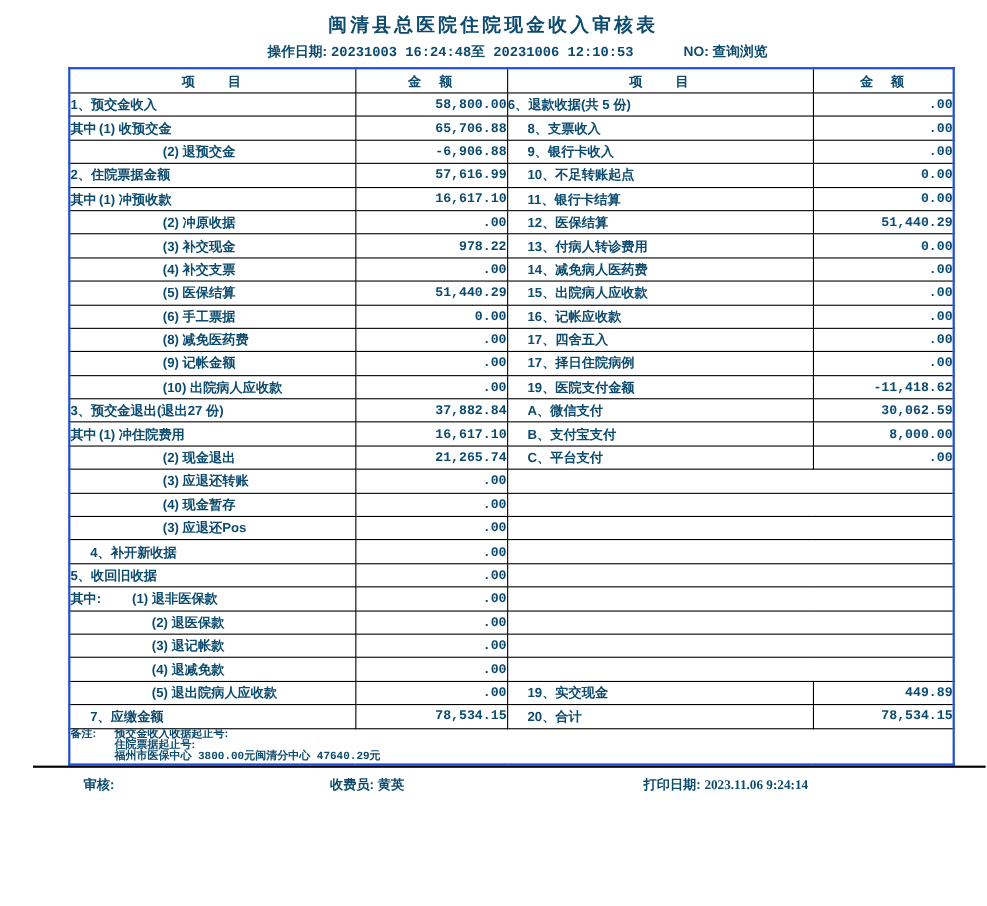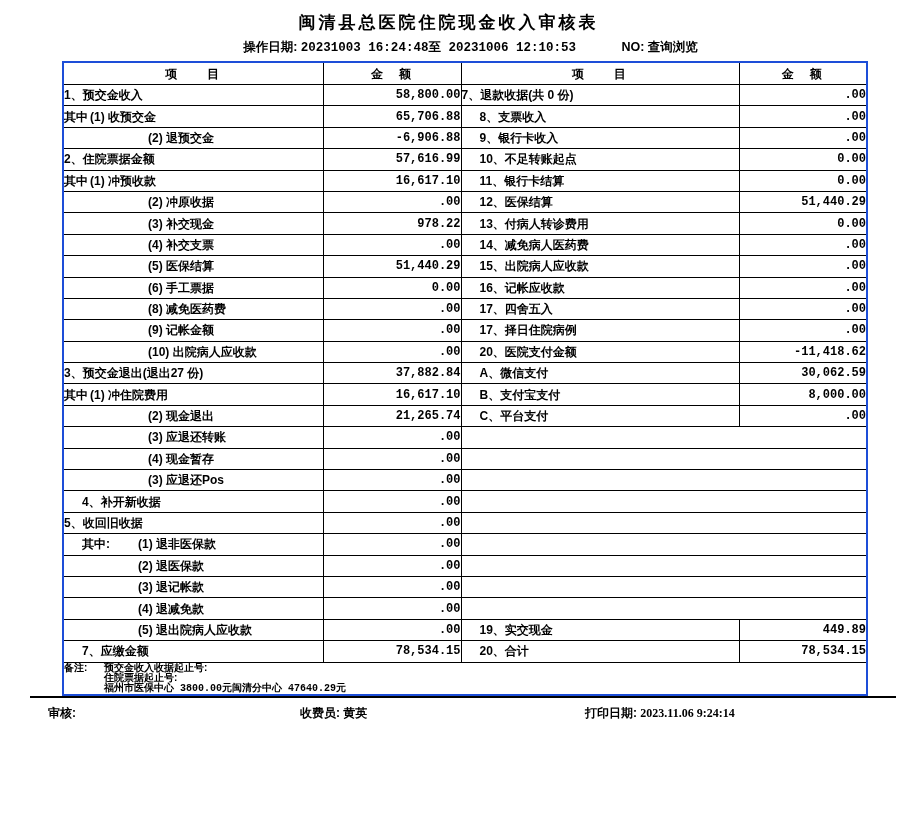--- a/index.html
+++ b/index.html
@@ -1,17 +1,17 @@
 <!DOCTYPE html>
 <html><head>
 <meta charset="utf-8">
 <style>
   html,body{margin:0;padding:0;background:#fff;}
   .page{
-    position:relative;width:897px;height:824px;background:#fff;color:#000000;
+    position:relative;width:897px;height:824px;background:#fff;color:#0c4a6e;
     font-family:"Liberation Sans",sans-serif;overflow:hidden;
   }
   .report-title{
     text-align:center;padding-top:11px;font-size:17px;font-weight:bold;letter-spacing:3px;
   }
   .subhead{
     text-align:center;margin-top:5px;font-size:12.5px;font-weight:bold;
     transform:translateX(22px);white-space:nowrap;
   }
   .subhead .mono{font-family:"Liberation Mono",monospace;font-weight:bold;}
@@ -22,41 +22,41 @@
   }
   table.report th, table.report td{
     border:1px solid #000;height:20.4px;padding:0;font-size:12px;font-weight:bold;
     white-space:nowrap;overflow:hidden;line-height:1;
   }
   table.report th{text-align:center;height:21px;letter-spacing:2px;}
   td.item{text-align:left;padding-left:8px;}
   td.item.h1i{padding-left:18px;}
   td.item.qz .pre{display:inline-block;width:26px;}
   td.item.sub{padding-left:84px;}
-  td.item.qz2{padding-left:18px;}
+  td.item.qz2{}
   td.item.qz2 .pre{display:inline-block;width:56px;}
   td.item.sub2{padding-left:74px;}
   td.amt{
     text-align:right;padding-right:5px;
     font-family:"Liberation Mono",monospace;font-weight:bold;
   }
   td.notes-cell{
     height:130px;vertical-align:top;text-align:left;position:relative;
     padding:7px 0 0 6px;line-height:1.7;white-space:normal;
   }
   .note-line{font-size:10px;font-weight:bold;}
   .note-label{display:inline-block;width:40px;}
   .note-indent{padding-left:40px;}
   .note-line .mono{font-family:"Liberation Mono",monospace;}
   .bottom-rule{
     margin:0 0 0 30px;width:866px;border-top:2px solid #000;height:0;
   }
   .footer{position:relative;height:28px;font-size:12px;font-weight:bold;}
   .footer span.slot{position:absolute;top:7px;white-space:nowrap;}
-  .f-audit{left:48px;}
+  .f-audit{left:76px;}
   .f-cashier{left:300px;}
   .f-print{left:585px;}
   .footer .mono{font-family:Liberation Serif, serif;font-weight:bold;}
 </style>
 </head>
 <body>
 
 <div class="page">
 
   <div class="report-title">闽清县总医院住院现金收入审核表</div>
@@ -82,21 +82,21 @@
         <th>项　　目</th>
         <th>金　额</th>
         <th>项　　目</th>
         <th>金　额</th>
       </tr>
     </thead>
     <tbody>
         <tr>
           <td class="item h1"><span>1、预交金收入</span></td>
           <td class="amt">58,800.00</td>
-          <td class="item h1"><span>7、退款收据(共 0 份)</span></td>
+          <td class="item h1"><span>6、退款收据(共 5 份)</span></td>
           <td class="amt">.00</td>
         </tr>
         <tr>
           <td class="item qz"><span class="pre">其中</span><span>(1) 收预交金</span></td>
           <td class="amt">65,706.88</td>
           <td class="item h1i"><span>8、支票收入</span></td>
           <td class="amt">.00</td>
         </tr>
         <tr>
           <td class="item sub"><span>(2) 退预交金</span></td>
@@ -154,21 +154,21 @@
         </tr>
         <tr>
           <td class="item sub"><span>(9) 记帐金额</span></td>
           <td class="amt">.00</td>
           <td class="item h1i"><span>17、择日住院病例</span></td>
           <td class="amt">.00</td>
         </tr>
         <tr>
           <td class="item sub"><span>(10) 出院病人应收款</span></td>
           <td class="amt">.00</td>
-          <td class="item h1i"><span>20、医院支付金额</span></td>
+          <td class="item h1i"><span>19、医院支付金额</span></td>
           <td class="amt">-11,418.62</td>
         </tr>
         <tr>
           <td class="item h1"><span>3、预交金退出(退出27 份)</span></td>
           <td class="amt">37,882.84</td>
           <td class="item h1i"><span>A、微信支付</span></td>
           <td class="amt">30,062.59</td>
         </tr>
         <tr>
           <td class="item qz"><span class="pre">其中</span><span>(1) 冲住院费用</span></td>

